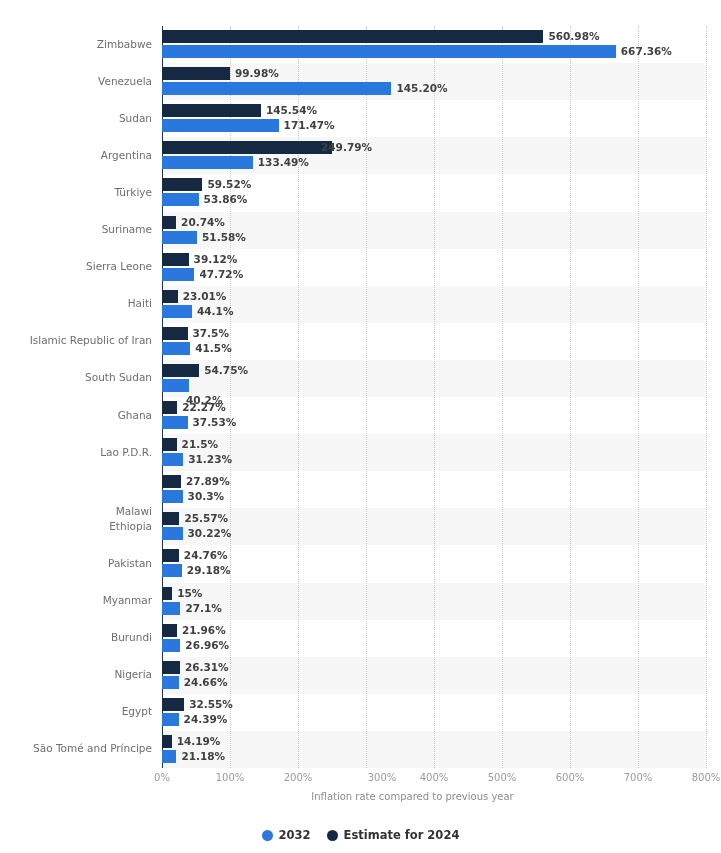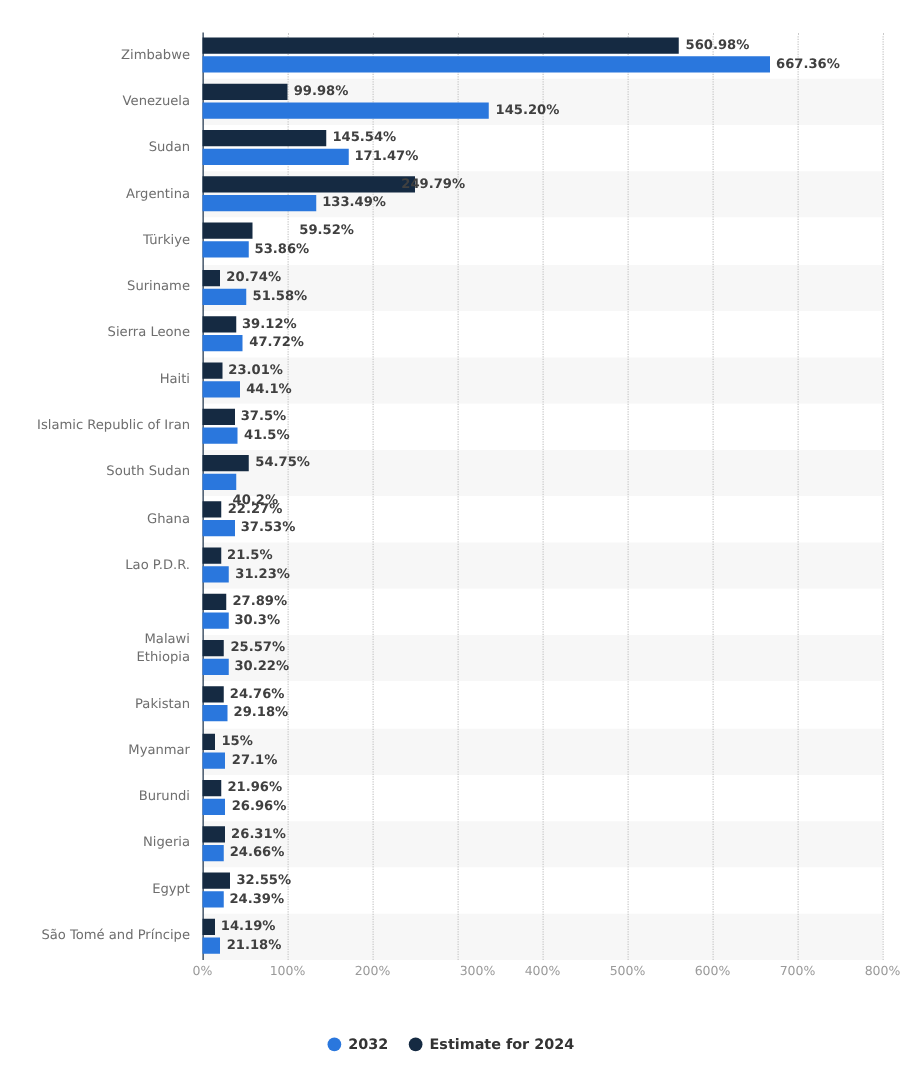--- a/index.html
+++ b/index.html
@@ -204,21 +204,21 @@
         <div class="bar-value" style="left: 234.473px; top: 56.1px;">145.20%</div>
         <div class="bar estimate" style="left: 0px; top: 78.2px; width: 98.9672px;"></div>
         <div class="bar-value" style="left: 103.967px; top: 78.2px;">145.54%</div>
         <div class="bar year" style="left: 0px; top: 93.2px; width: 116.6px;"></div>
         <div class="bar-value" style="left: 121.6px; top: 93.2px;">171.47%</div>
         <div class="bar estimate" style="left: 0px; top: 115.3px; width: 169.857px;"></div>
         <div class="bar-value" style="left: 159px; top: 115.3px;">249.79%</div>
         <div class="bar year" style="left: 0px; top: 130.3px; width: 90.7732px;"></div>
         <div class="bar-value" style="left: 95.7732px; top: 130.3px;">133.49%</div>
         <div class="bar estimate" style="left: 0px; top: 152.4px; width: 40.4736px;"></div>
-        <div class="bar-value" style="left: 45.4736px; top: 152.4px; margin-left: 32px;">59.52%</div>
+        <div class="bar-value" style="left: 45.4736px; top: 152.4px;">59.52%</div>
         <div class="bar year" style="left: 0px; top: 167.4px; width: 36.6248px;"></div>
         <div class="bar-value" style="left: 41.6248px; top: 167.4px;">53.86%</div>
         <div class="bar estimate" style="left: 0px; top: 189.5px; width: 14.1032px;"></div>
         <div class="bar-value" style="left: 19.1032px; top: 189.5px;">20.74%</div>
         <div class="bar year" style="left: 0px; top: 204.5px; width: 35.0744px;"></div>
         <div class="bar-value" style="left: 40.0744px; top: 204.5px;">51.58%</div>
         <div class="bar estimate" style="left: 0px; top: 226.6px; width: 26.6016px;"></div>
         <div class="bar-value" style="left: 31.6016px; top: 226.6px;">39.12%</div>
         <div class="bar year" style="left: 0px; top: 241.6px; width: 32.4496px;"></div>
         <div class="bar-value" style="left: 37.4496px; top: 241.6px;">47.72%</div>
@@ -305,20 +305,23 @@
       <div class="xtick" style="left: 68px;">100%</div>
       <div class="xtick" style="left: 136px;">200%</div>
       <div class="xtick" style="left: 204px; margin-left: 16px;">300%</div>
       <div class="xtick" style="left: 272px;">400%</div>
       <div class="xtick" style="left: 340px;">500%</div>
       <div class="xtick" style="left: 408px;">600%</div>
       <div class="xtick" style="left: 476px;">700%</div>
       <div class="xtick" style="left: 544px;">800%</div>
     </div>
 
+  <div class="axis-title">
+    <span class="axis-title-inner">Inflation rate compared to previous year</span>
+  </div>
 
   <div class="legend" id="legend">
       <div class="legend-item">
         <span class="legend-dot" style="background: rgb(42, 119, 221);"></span>
         <span>2032</span>
       </div>
       <div class="legend-item">
         <span class="legend-dot" style="background: rgb(21, 42, 66);"></span>
         <span>Estimate for 2024</span>
       </div>

